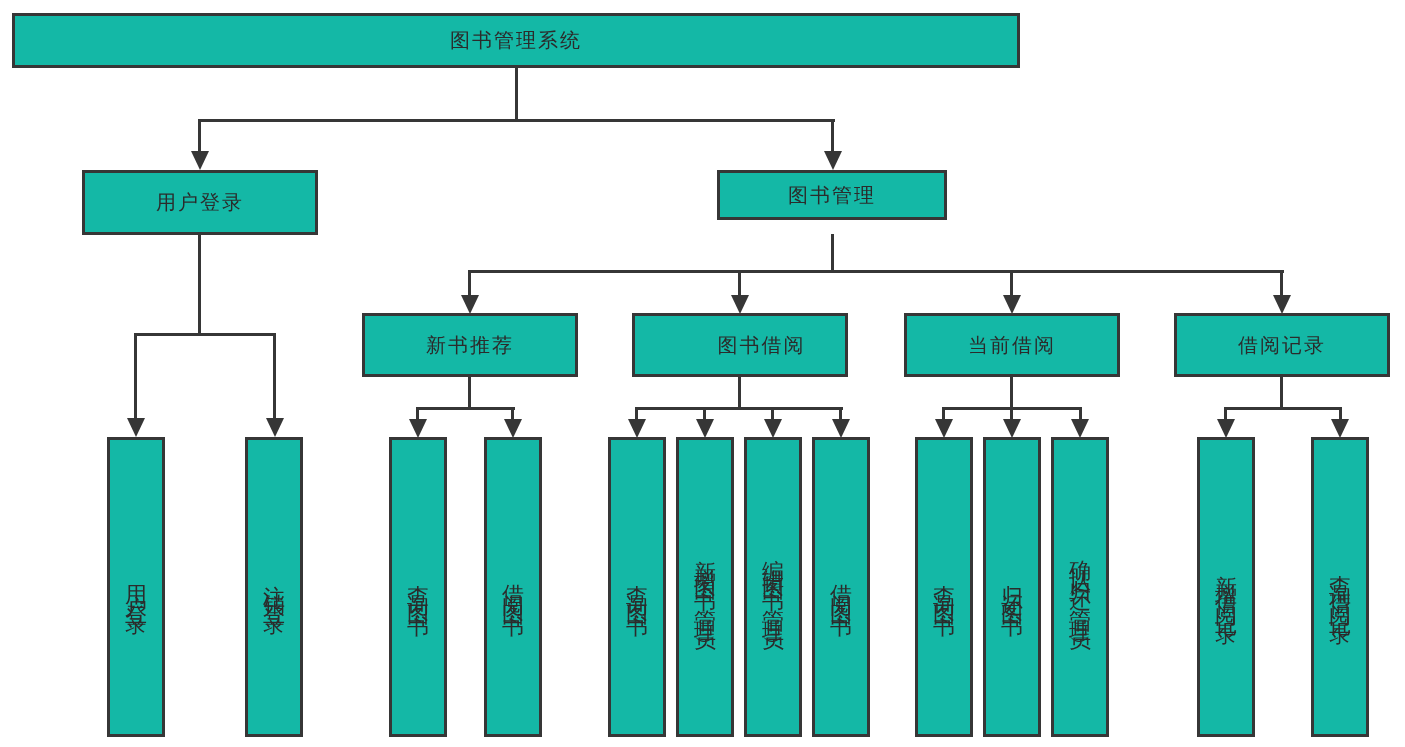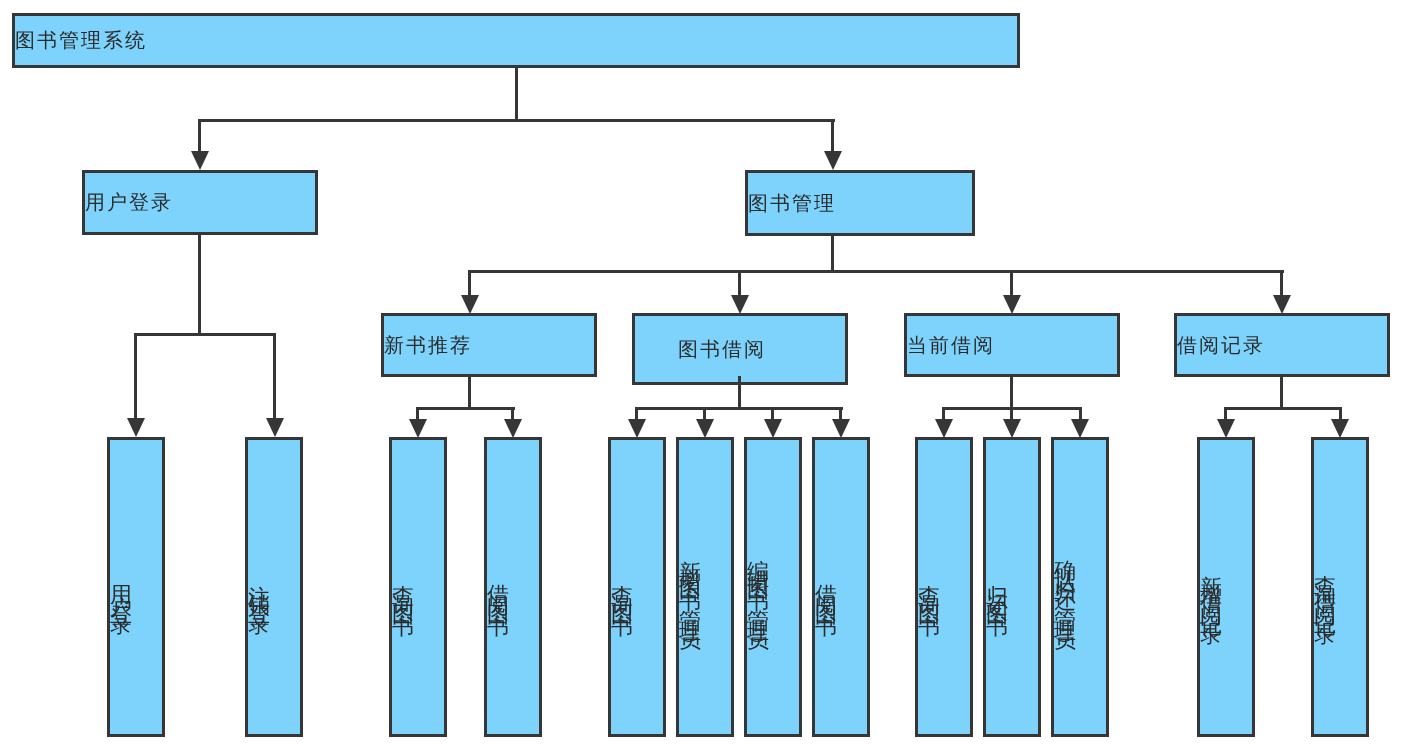--- a/index.html
+++ b/index.html
@@ -14,23 +14,24 @@
     height: 747px;
     background: #ffffff;
     overflow: hidden;
     color: #2b2b2b;
   }
   
   .node {
     position: absolute;
     box-sizing: border-box;
     border: 3px solid #363636;
-    background: #7dd3fc;
+    background: #14b8a6;
     display: flex;
     align-items: center;
+    justify-content: center;
   }
   .node .hlabel {
     font-size: 20px;
     letter-spacing: 2px;
     color: #2b2b2b;
     white-space: nowrap;
   }
   .leaf .vlabel {
     writing-mode: vertical-rl;
     text-orientation: mixed;
@@ -76,21 +77,21 @@
   <div class="line" style="left:515px; top:67px; width:3px; height:54px;"></div>
   <div class="line" style="left:198px; top:119px; width:637px; height:3px;"></div>
   <div class="line" style="left:198px; top:119px; width:3px; height:35px;"></div>
   <div class="arrow-down" style="left:191px; top:151px;"></div>
   <div class="line" style="left:831px; top:119px; width:3px; height:35px;"></div>
   <div class="arrow-down" style="left:824px; top:151px;"></div>
 
   <div class="node" style="left:82px; top:170px; width:236px; height:65px;">
     <span class="hlabel">用户登录</span>
   </div>
-  <div class="node" style="left:717px; top:170px; width:230px; height:66px;margin-left:28px;">
+  <div class="node" style="left:717px; top:170px; width:230px; height:50px;">
     <span class="hlabel">图书管理</span>
   </div>
 
   <div class="line" style="left:198px; top:234px; width:3px; height:102px;"></div>
   <div class="line" style="left:134px; top:333px; width:142px; height:3px;"></div>
   <div class="line" style="left:134px; top:333px; width:3px; height:87px;"></div>
   <div class="arrow-down" style="left:127px; top:418px;"></div>
   <div class="line" style="left:273px; top:333px; width:3px; height:87px;"></div>
   <div class="arrow-down" style="left:266px; top:418px;"></div>
 
@@ -98,24 +99,24 @@
   <div class="line" style="left:468px; top:270px; width:816px; height:3px;"></div>
   <div class="line" style="left:468px; top:270px; width:3px; height:27px;"></div>
   <div class="arrow-down" style="left:461px; top:295px;"></div>
   <div class="line" style="left:738px; top:270px; width:3px; height:27px;"></div>
   <div class="arrow-down" style="left:731px; top:295px;"></div>
   <div class="line" style="left:1010px; top:270px; width:3px; height:27px;"></div>
   <div class="arrow-down" style="left:1003px; top:295px;"></div>
   <div class="line" style="left:1280px; top:270px; width:3px; height:27px;"></div>
   <div class="arrow-down" style="left:1273px; top:295px;"></div>
 
-  <div class="node" style="left:381px; top:313px; width:216px; height:64px;">
+  <div class="node" style="left:362px; top:313px; width:216px; height:64px;">
     <span class="hlabel">新书推荐</span>
   </div>
-  <div class="node" style="left:632px; top:313px; width:216px; height:72px;padding-left:43px;">
+  <div class="node" style="left:632px; top:313px; width:216px; height:64px;padding-left:43px;">
     <span class="hlabel">图书借阅</span>
   </div>
   <div class="node" style="left:1174px; top:313px; width:216px; height:64px;">
     <span class="hlabel">借阅记录</span>
   </div>
   <div class="node" style="left:904px; top:313px; width:216px; height:64px;">
     <span class="hlabel">当前借阅</span>
   </div>
 
   <div class="line" style="left:468px; top:376px; width:3px; height:34px;"></div>

